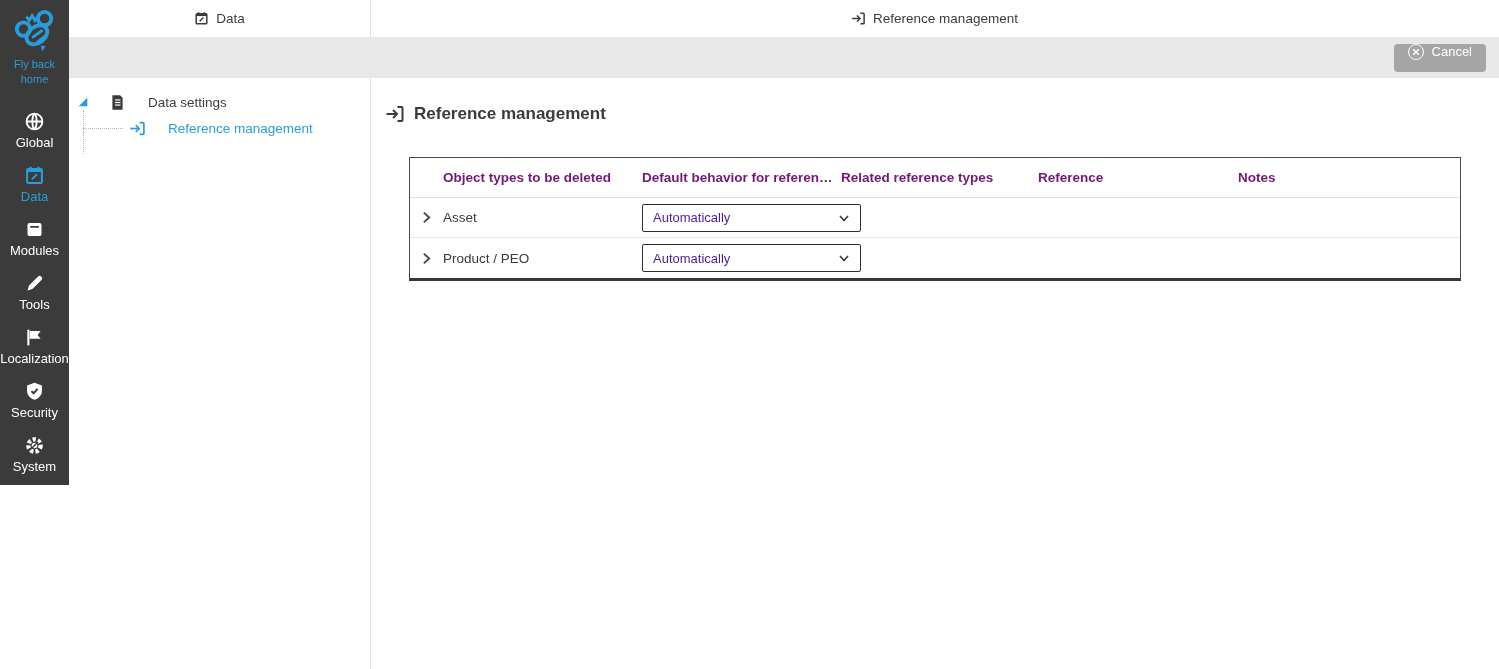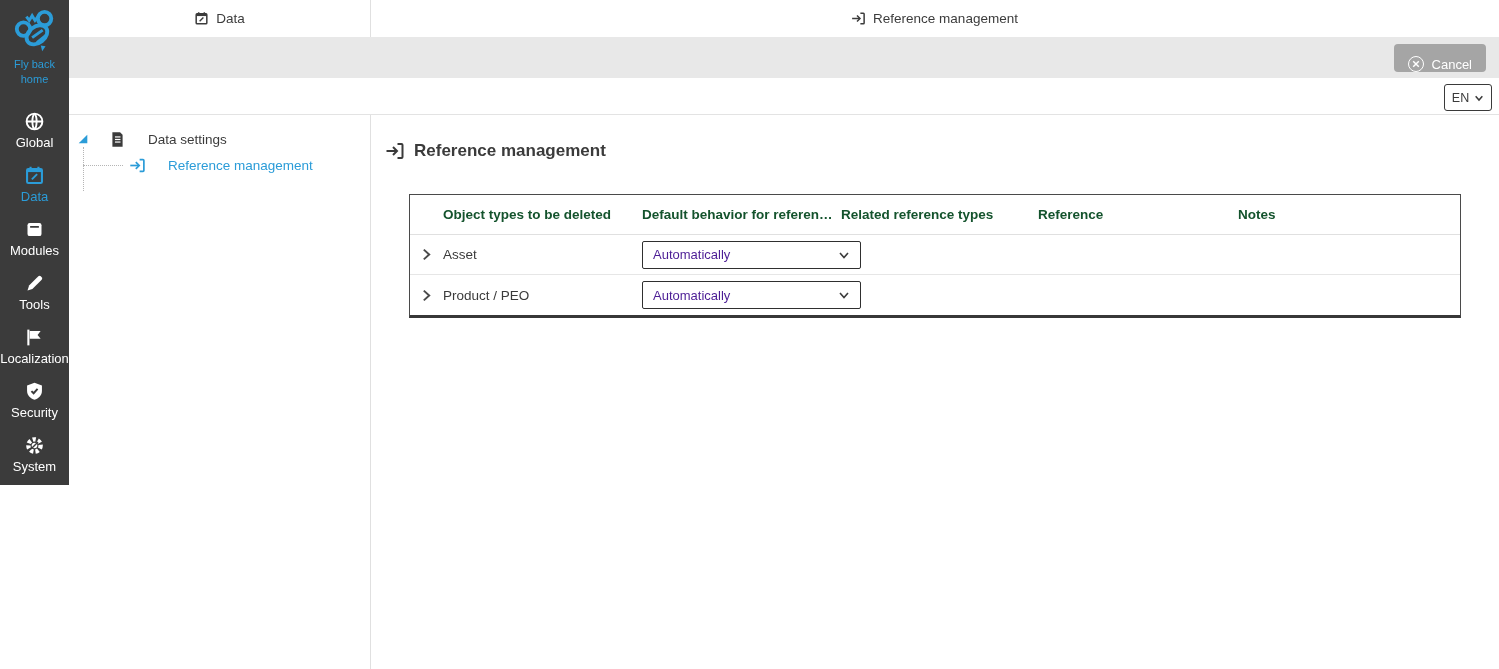--- a/index.html
+++ b/index.html
@@ -38,21 +38,21 @@
   .topbar .sect-right { flex:1; }
   .topbar .ticon { width:15px; height:15px; color:#3c3c3c; }
 
   .toolbar {
     height:41px; background:#e8e8e8; display:flex; align-items:center;
     justify-content:flex-end; gap:8px; padding-right:13px; position:relative; z-index:2;
   }
   .btn {
     height:28px; border:none; border-radius:4px; color:#fff; font-size:13px;
     font-family:"Liberation Sans", sans-serif;
-    display:flex; align-items:flex-end; gap:8px; padding:0 14px; cursor:pointer;
+    display:flex; align-items:flex-start; gap:8px; padding:0 14px; cursor:pointer;
   }
   .btn-cancel { background:#a5a5a5; }
   .btn-save { background:#2bb256; }
   .circle-x {
     width:16px; height:16px; border:1.5px solid #fff; border-radius:50%;
     display:flex; align-items:center; justify-content:center;
   }
   .circle-x svg { width:8px; height:8px; }
   .check-ic { width:15px; height:15px; }
 
@@ -84,21 +84,21 @@
   .main { flex:1; position:relative; }
   .page-head { display:flex; align-items:center; gap:9px; margin:26px 0 0 15px; color:#3b3b3b; }
   .page-head .h-ic { width:20px; height:20px; }
   .page-head h1 { font-size:17px; font-weight:bold; }
 
   .ref-table {
     margin:33px 0 0 39px; width:1052px;
     border:1px solid #4a4a4a; border-bottom:3px solid #383838; background:#fff;
   }
   .t-grid { display:grid; grid-template-columns:33px 199px 199px 197px 200px 1fr; align-items:center; }
-  .t-header { height:40px; font-weight:bold; font-size:13.5px; color:#14532d; border-bottom:1px solid #e0e0e0; }
+  .t-header { height:40px; font-weight:bold; font-size:13.5px; color:#701a75; border-bottom:1px solid #e0e0e0; }
   .t-row { height:40px; font-size:13.5px; color:#3b3b3b; border-bottom:1px solid #e6e6e6; }
   .t-row:last-child { border-bottom:none; }
   .cell-exp { display:flex; justify-content:center; cursor:pointer; color:#4a4a4a; }
   .cell-exp svg { width:13px; height:13px; }
   .select-box {
     width:219px; height:28px; border:1px solid #2f2f2f; border-radius:2px; background:#fff;
     display:flex; align-items:center; justify-content:space-between; padding:0 10px;
     font-size:13px; color:#4c1d95; cursor:pointer;
   }
   .select-box svg { width:12px; height:12px; color:#3b3b3b; }
@@ -203,28 +203,20 @@
     <button class="btn btn-cancel">
       <span class="circle-x">
         <svg viewBox="0 0 10 10" stroke="#fff" stroke-width="1.8">
             <path d="M1.5 1.5l7 7M8.5 1.5l-7 7"></path>
           </svg>
       </span>
       <span>Cancel</span>
     </button>
   </div>
 
-  <div class="langbar">
-    <div class="lang-select">
-      <span>EN</span>
-      <svg viewBox="0 0 12 12" fill="none" stroke="currentColor" stroke-width="1.8">
-        <polyline points="2,4 6,8.5 10,4"></polyline>
-      </svg>
-    </div>
-  </div>
 
   <div class="content">
 
     <div class="tree">
       <div class="dot-v"></div>
       <div class="dot-h"></div>
 
       <div class="tree-item ti-root">
         <svg class="expander" viewBox="0 0 14 14">
           <polygon points="12,2 12,12 2,12" fill="#2b9cd8"></polygon>

